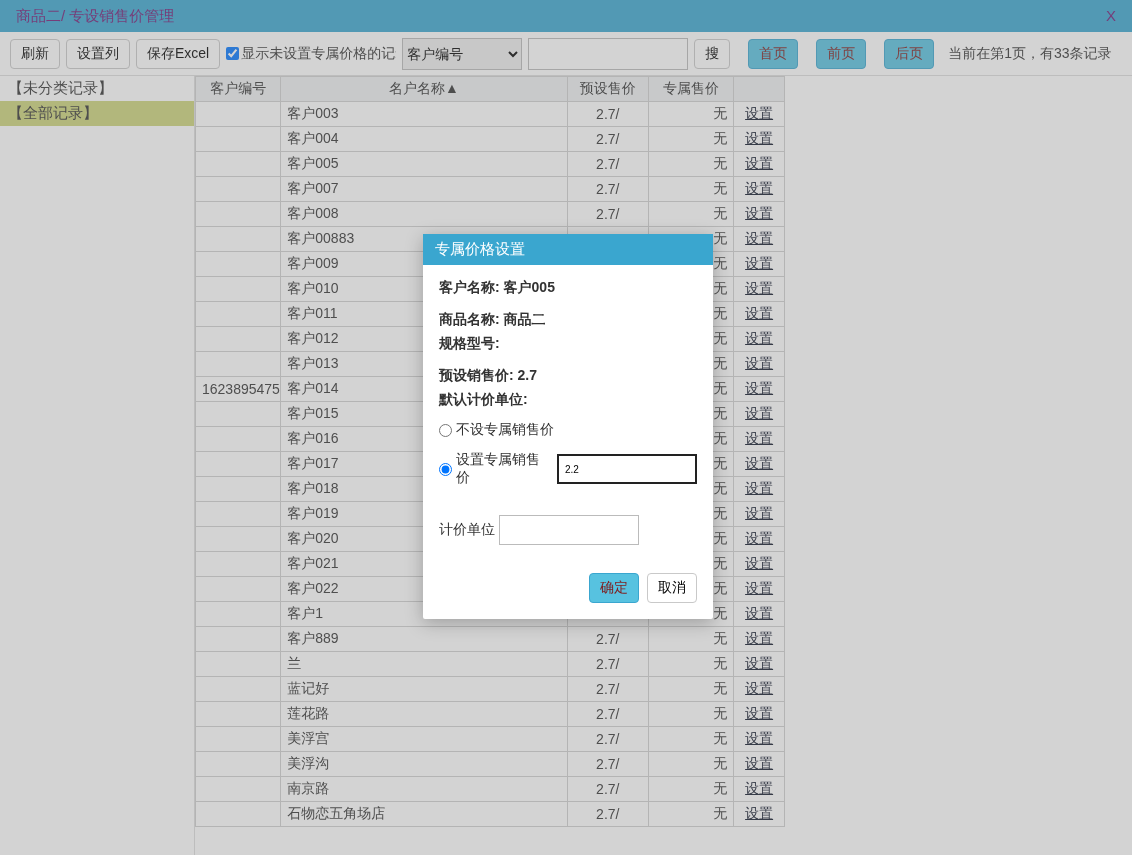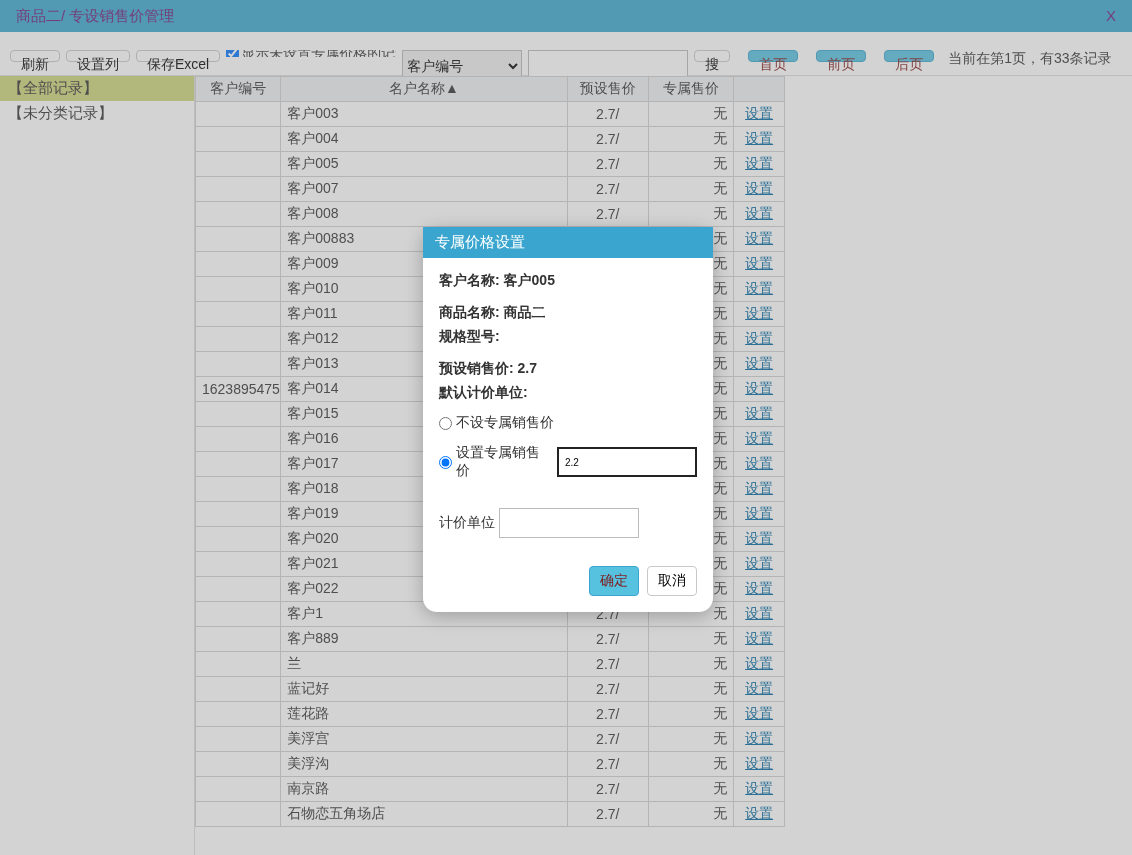--- a/index.html
+++ b/index.html
@@ -27,22 +27,23 @@
   padding: 0 16px;
   display: flex;
   justify-content: space-between;
   font-size: 15px;
   position: relative;
   z-index: 1;
 }
 .titlebar .x { cursor: pointer; font-family: Arial; }
 .toolbar {
   height: 44px;
-  padding: 18px 10px;
+  padding: 8px 10px;
   display: flex;
+  align-items: center;
   gap: 6px;
   background: #fff;
   border-bottom: 1px solid #ddd;
   position: relative;
   z-index: 1;
 }
 .btn {
   background: #fff;
   border: 1px solid #c9c9c9;
   border-radius: 4px;
@@ -104,30 +105,30 @@
 table.grid th {
   background: #eef0f2;
   font-weight: normal;
   text-align: center;
 }
 .col-id { width: 84px; text-align: left; }
 .col-name { width: 282px; text-align: left; }
 .col-preset { width: 80px; text-align: center; }
 .col-excl  { width: 84px; text-align: right; }
 .col-act   { width: 50px; text-align: center; }
-a.act { color: #0369a1; text-decoration: underline; cursor: pointer; }
+a.act { color: #0f172a; text-decoration: underline; cursor: pointer; }
 
 
 .modal {
   position: absolute;
   left: 423px;
-  top: 227px;
+  top: 234px;
   width: 290px;
   background: #fff;
-  border-radius: 14px;
+  border-radius: 2px;
   box-shadow: 0 4px 18px rgba(0,0,0,0.25);
   z-index: 10;
 }
 .modal-header {
   background: #3aa6cf;
   color: #fff;
   padding: 6px 12px;
   font-size: 15px;
 }
 .modal-body {
@@ -172,22 +173,22 @@
   <input class="search-input" type="text" style="">
   <button class="btn">搜</button>
   <button class="btn btn-primary">首页</button>
   <button class="btn btn-primary">前页</button>
   <button class="btn btn-primary">后页</button>
   <span class="page-info">当前在第1页，有33条记录</span>
 </div>
 
 <div class="main">
   <div class="sidebar" id="sidebar">
+      <div class="side-item">【未分类记录】</div>
       <div class="side-item selected">【全部记录】</div>
-      <div class="side-item">【未分类记录】</div>
     </div>
   <div class="grid-wrap">
     <table class="grid">
       <thead>
         <tr>
           <th class="col-id">客户编号</th>
           <th class="col-name">名户名称▲</th>
           <th class="col-preset">预设售价</th>
           <th class="col-excl">专属售价</th>
           <th class="col-act"></th>

